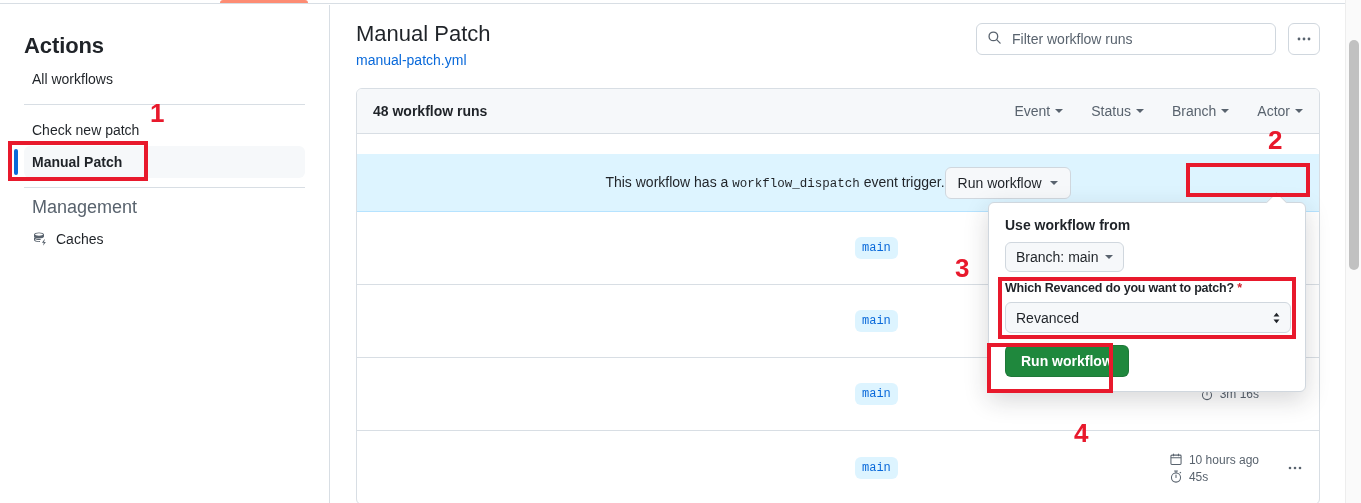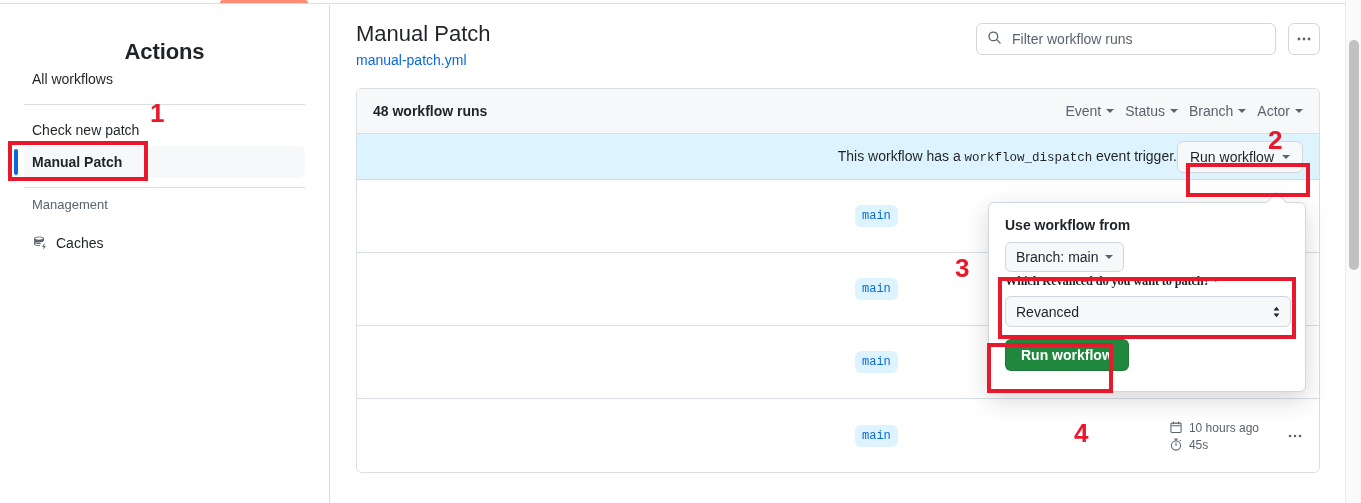--- a/index.html
+++ b/index.html
@@ -29,42 +29,42 @@
   }
 
   
   .sidebar {
     position: absolute; top: 5px; left: 0; width: 330px; height: 498px;
     background: #ffffff; border-right: 1px solid #d8dee4;
     padding: 0 24px;
   }
   .sb-head {
     display: flex; align-items: center; justify-content: space-between;
-    padding-top: 34px; height: 48px; flex-direction: column;
+    padding-top: 34px; height: 48px;
   }
   .sb-title { font-size: 22px; font-weight: 700; letter-spacing: -0.1px; color: #1f2328; }
   .new-workflow-btn {
     border: 1px solid #d0d7de; border-radius: 6px; background: #f6f8fa;
     font-size: 13px; color: #1f2328; padding: 6px 12px; cursor: pointer;
     font-family: "Liberation Sans", sans-serif; white-space: nowrap;
   }
   .sb-list { margin-top: 10px; }
   .sb-item {
     display: flex; align-items: center; gap: 8px;
     height: 32px; padding: 0 8px; border-radius: 6px;
     font-size: 14px; color: #1f2328; cursor: pointer; position: relative;
   }
   .sb-item.selected { background: #f6f8fa; font-weight: 600; }
   .sb-item.selected::before {
     content: ""; position: absolute; left: -10px; top: 3px;
     width: 4px; height: 26px; background: #0969da; border-radius: 6px;
   }
   .sb-sep { height: 1px; background: #d8dee4; margin: 9px 0 9px 0; }
   .sb-group-label {
-    font-size: 13px; color: #59636e; padding: 0 8px; margin-top: 6px; margin-bottom: 15px;
+    font-size: 18px; color: #59636e; padding: 0 8px; margin-top: 6px; margin-bottom: 5px;
     font-weight: 400;
   }
   .sb-icon { width: 16px; height: 16px; display: inline-flex; align-items: center; justify-content: center; color: #59636e; flex: 0 0 16px; }
 
   
   .main {
     position: absolute; top: 5px; left: 331px; width: 1014px; height: 498px;
     background: #fff; padding: 14px 25px 0 25px; overflow: hidden;
   }
   .main-head { display: flex; align-items: flex-start; justify-content: space-between; }
@@ -90,31 +90,31 @@
   .runs-box {
     margin-top: 17px; border: 1px solid #d8dee4; border-radius: 6px;
     overflow: hidden; background: #fff;
   }
   .runs-header {
     height: 45px; background: #f6f8fa; border-bottom: 1px solid #d8dee4;
     display: flex; align-items: center; justify-content: space-between;
     padding: 0 16px;
   }
   .runs-count { font-size: 14px; font-weight: 600; color: #1f2328; }
-  .filters { display: flex; align-items: center; gap: 11px; }
+  .filters { display: flex; align-items: center; gap: 28px; }
   .filter-btn {
     font-size: 14px; color: #59636e; cursor: pointer;
     display: inline-flex; align-items: center; gap: 5px;
   }
   .caret { width: 0; height: 0; border-left: 4px solid transparent; border-right: 4px solid transparent; border-top: 4px solid #59636e; display: inline-block; }
 
   .dispatch-banner {
     background: #ddf4ff; border-bottom: 1px solid #b6e3ff;
-    height: 46px; display: flex; align-items: center; justify-content: flex-end;
-    padding: 0 16px; position: relative;
+    height: 58px; display: flex; align-items: center; justify-content: center;
+    padding: 0 16px; position: relative; margin-top: 20px;
   }
   .dispatch-text { font-size: 14px; color: #1f2328; }
   .mono { font-family: "Liberation Mono", monospace; font-size: 12.5px; background: transparent; }
   .run-wf-btn {
     border: 1px solid #d0d7de; border-radius: 6px; background: #f6f8fa;
     font-size: 14px; color: #1f2328; height: 32px; padding: 0 12px; cursor: pointer;
     display: inline-flex; align-items: center; gap: 8px;
     font-family: "Liberation Sans", sans-serif;
   }
 
@@ -153,22 +153,22 @@
     transform: rotate(45deg);
   }
   .popup-label { font-size: 14px; font-weight: 600; color: #1f2328; margin-bottom: 9px; }
   .branch-select-btn {
     border: 1px solid #d0d7de; border-radius: 6px; background: #f6f8fa;
     font-size: 14px; color: #1f2328; height: 30px; padding: 0 10px;
     display: inline-flex; align-items: center; gap: 7px; cursor: pointer;
     font-family: "Liberation Sans", sans-serif;
   }
   .input-label {
-    font-family: Liberation Serif, serif; font-size: 12.5px; font-weight: 700;
-    color: #1f2328; margin-top: 2px; margin-bottom: 7px; letter-spacing: -0.2px;
+    font-family: Liberation Sans, sans-serif; font-size: 12.5px; font-weight: 700;
+    color: #1f2328; margin-top: 9px; margin-bottom: 7px; letter-spacing: -0.2px;
   }
   .req-star { color: #cf222e; }
   .fake-select {
     width: 286px; height: 31px; border: 1px solid #d0d7de; border-radius: 6px;
     background: #f6f8fa; font-size: 14px; color: #1f2328;
     display: flex; align-items: center; padding: 12px 10px; position: relative; cursor: pointer;
   }
   .fake-select .arrows {
     position: absolute; right: 9px; top: 50%; transform: translateY(-50%);
     display: flex; flex-direction: column; gap: 2px; color: #1f2328;

